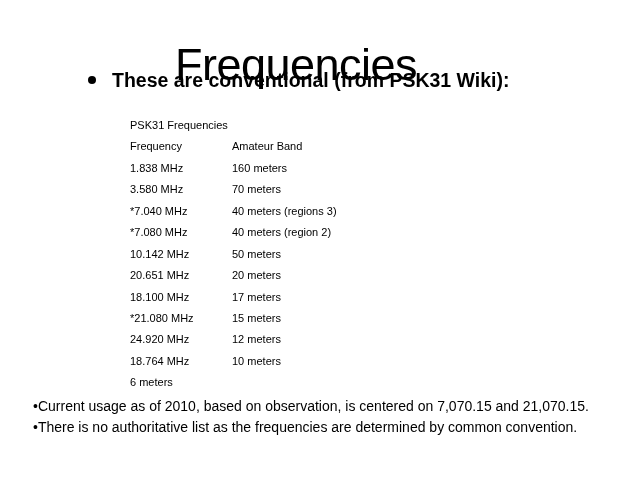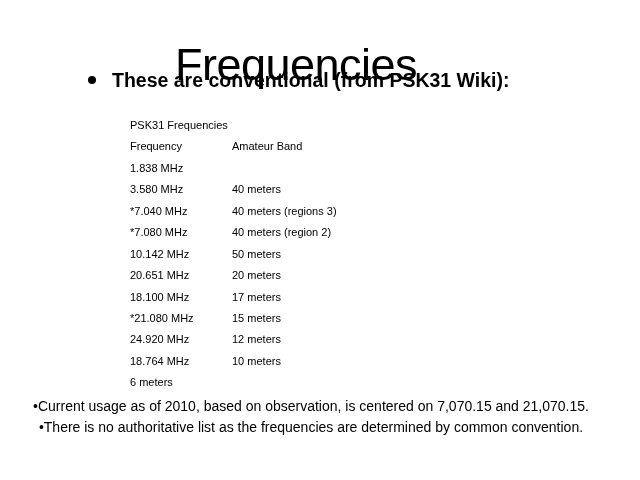--- a/index.html
+++ b/index.html
@@ -67,21 +67,20 @@
   .t-row .c2 {
     flex: none;
     white-space: nowrap;
   }
   .footnotes {
     position: absolute;
     left: 33px;
     top: 396px;
     font-size: 14px;
     line-height: 21px;
-    text-align: center;
   }
   .footnote-line {
     white-space: nowrap;
   }
 </style>
 </head>
 <body>
 
 <div class="slide">
 
@@ -95,25 +94,26 @@
     <div class="t-row">
       <span class="c1">PSK31 Frequencies</span>
     </div>
     <div class="t-row">
       <span class="c1">Frequency</span>
       <span class="c2">Amateur Band</span>
     </div>
     <div>
     <div class="t-row">
       <span class="c1">1.838 MHz</span>
+      <span class="c2">160 meters</span>
     </div>
 
     <div class="t-row">
       <span class="c1">3.580 MHz</span>
-      <span class="c2">40 meters</span>
+      <span class="c2">70 meters</span>
     </div>
 
     <div class="t-row">
       <span class="c1">*7.040 MHz</span>
       <span class="c2">40 meters (regions 3)</span>
     </div>
 
     <div class="t-row">
       <span class="c1">*7.080 MHz</span>
       <span class="c2">40 meters (region 2)</span>

